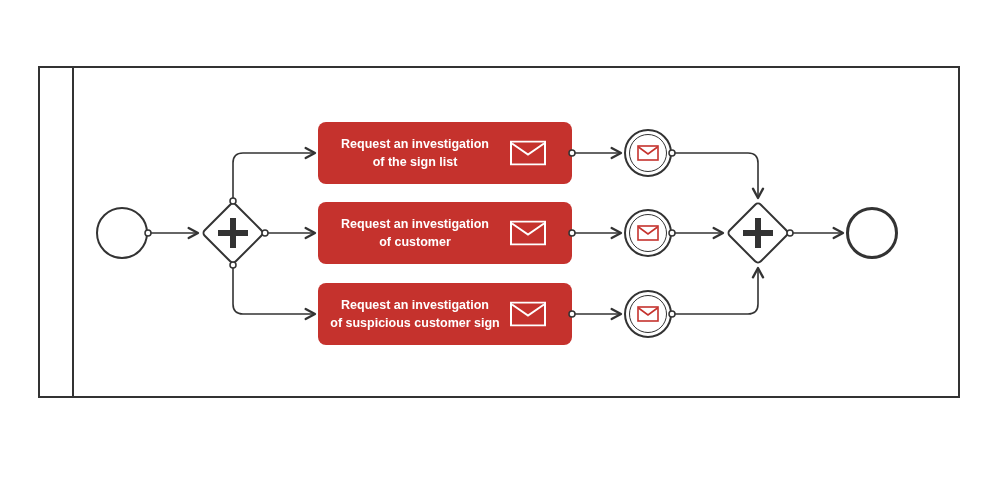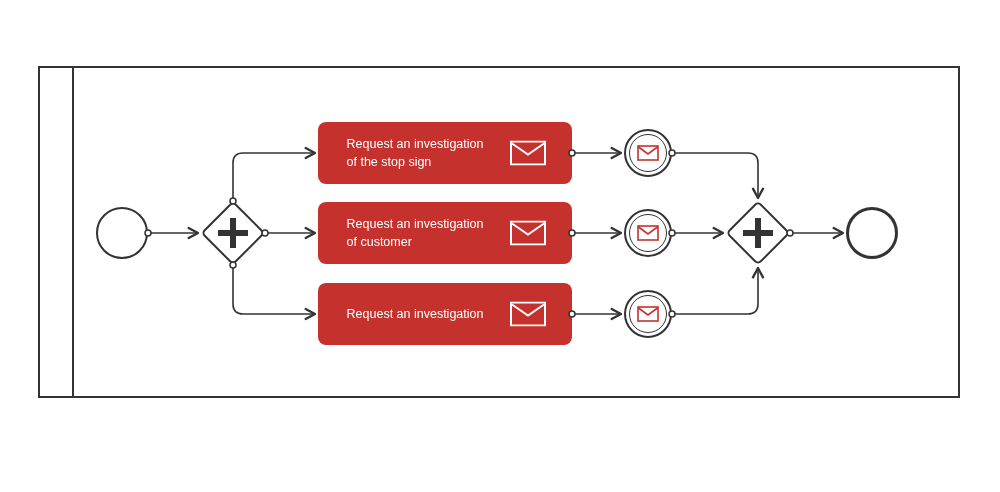--- a/index.html
+++ b/index.html
@@ -41,21 +41,21 @@
   
   .task {
     position:absolute; left:318px; width:254px; height:62px;
     background:#c5322d; border-radius:8px; color:#ffffff;
     display:flex; align-items:center; justify-content:center;
     box-sizing:border-box; padding:0 60px 0 0;
   }
   .task.t1 { top:122px; }
   .task.t2 { top:202px; }
   .task.t3 { top:283px; }
-  .task-label { text-align:left; font-size:12.5px; line-height:1.45; font-weight:400; }
+  .task-label { text-align:center; font-size:12.5px; line-height:1.45; font-weight:700; }
   .task-envelope { position:absolute; right:26px; top:50%; transform:translateY(-50%); width:36px; height:25px; }
   
   .msg-event {
     position:absolute; left:624px; width:48px; height:48px;
     border:2px solid #333333; border-radius:50%; background:#ffffff;
     box-sizing:border-box; display:flex; align-items:center; justify-content:center;
   }
   .msg-event.m1 { top:129px; }
   .msg-event.m2 { top:209px; }
   .msg-event.m3 { top:290px; }
@@ -100,21 +100,21 @@
   <div class="event end"></div>
 
   <div class="gateway split"></div>
   <div class="plus a"></div>
   <div class="gateway join"></div>
   <div class="plus b"></div>
 
   <div class="task t1">
     <div class="task-label">
       <div>Request an investigation</div>
-      <div>of the stop sign</div>
+      <div>of the sign list</div>
     </div>
     <svg class="task-envelope" viewBox="0 0 36 25">
       <rect x="1" y="1" width="34" height="23" fill="none" stroke="#ffffff" stroke-width="2"></rect>
       <polyline points="2,3 18,14 34,3" fill="none" stroke="#ffffff" stroke-width="2"></polyline>
     </svg>
   </div>
 
   <div class="task t2">
     <div class="task-label">
       <div>Request an investigation</div>
@@ -122,20 +122,21 @@
     </div>
     <svg class="task-envelope" viewBox="0 0 36 25">
       <rect x="1" y="1" width="34" height="23" fill="none" stroke="#ffffff" stroke-width="2"></rect>
       <polyline points="2,3 18,14 34,3" fill="none" stroke="#ffffff" stroke-width="2"></polyline>
     </svg>
   </div>
 
   <div class="task t3">
     <div class="task-label">
       <div>Request an investigation</div>
+      <div>of suspicious customer sign</div>
     </div>
     <svg class="task-envelope" viewBox="0 0 36 25">
       <rect x="1" y="1" width="34" height="23" fill="none" stroke="#ffffff" stroke-width="2"></rect>
       <polyline points="2,3 18,14 34,3" fill="none" stroke="#ffffff" stroke-width="2"></polyline>
     </svg>
   </div>
 
   <div class="msg-event m1">
     <div class="msg-inner">
       <svg width="22" height="16" viewBox="0 0 22 16">

